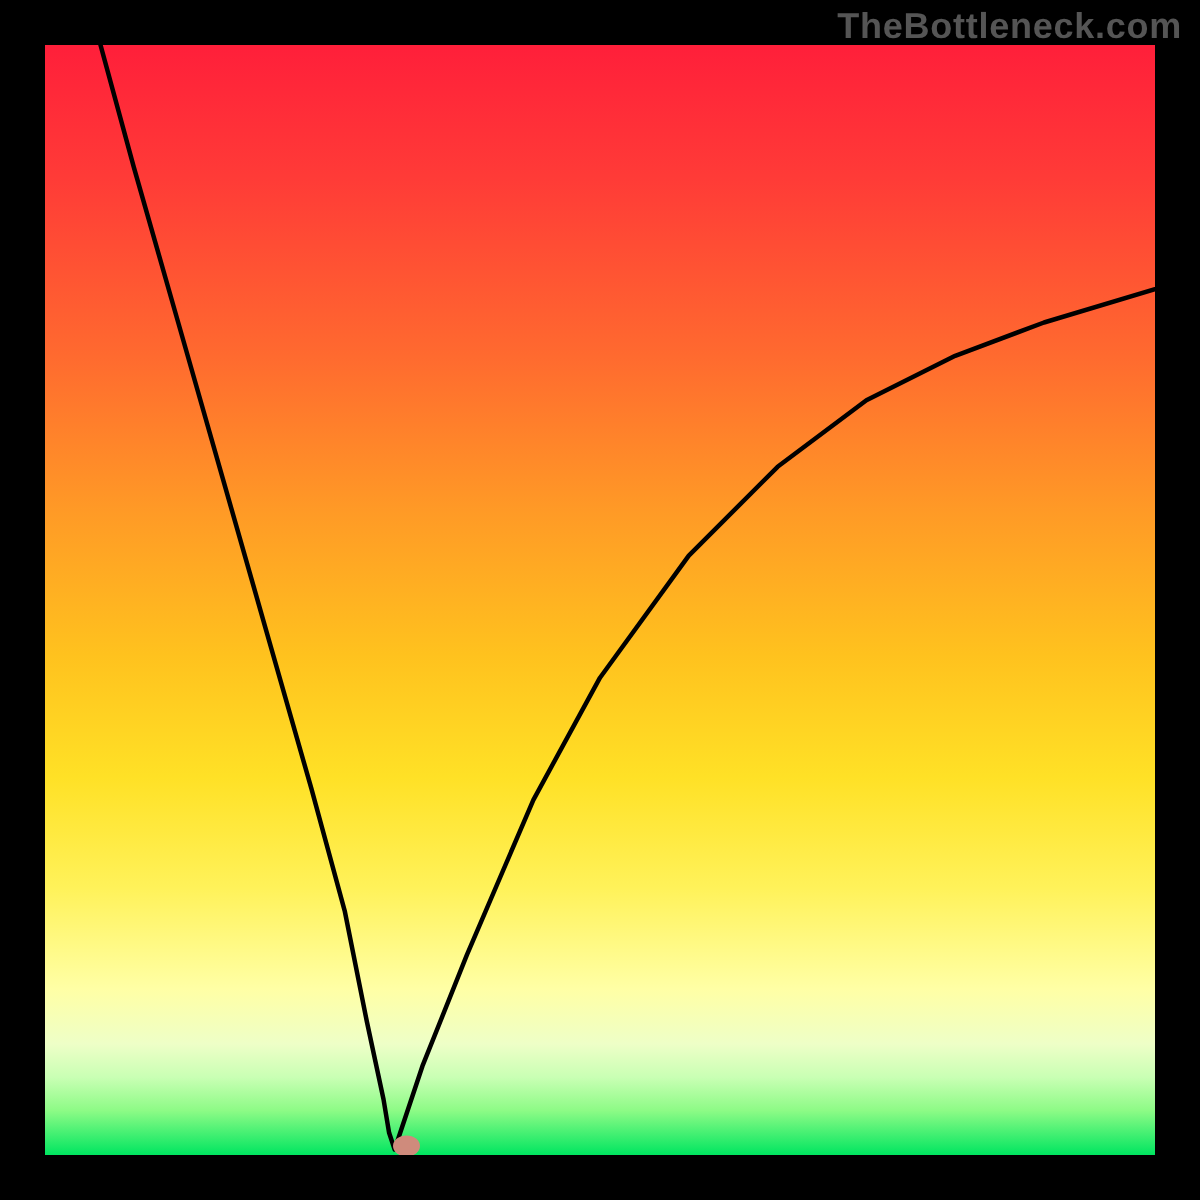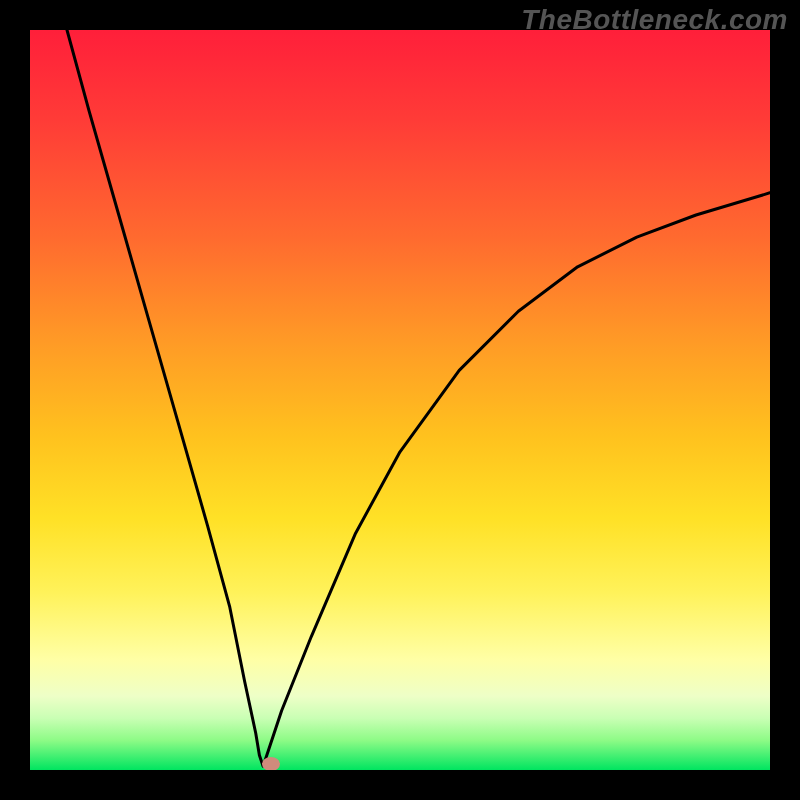--- a/index.html
+++ b/index.html
@@ -15,25 +15,24 @@
     position: relative;
     width: 800px;
     height: 800px;
     background: #000;
   }
   .watermark {
     position: absolute;
     top: 4px;
     right: 12px;
     color: #555;
-    font-size: 28px;
+    font-size: 24px;
     font-weight: 600;
     letter-spacing: 0.5px;
     user-select: none;
-    font-style: italic;
   }
   .plot-area {
     position: absolute;
     left: 30px;
     top: 30px;
     width: 740px;
     height: 740px;
     overflow: hidden;
   }
   .gradient {

